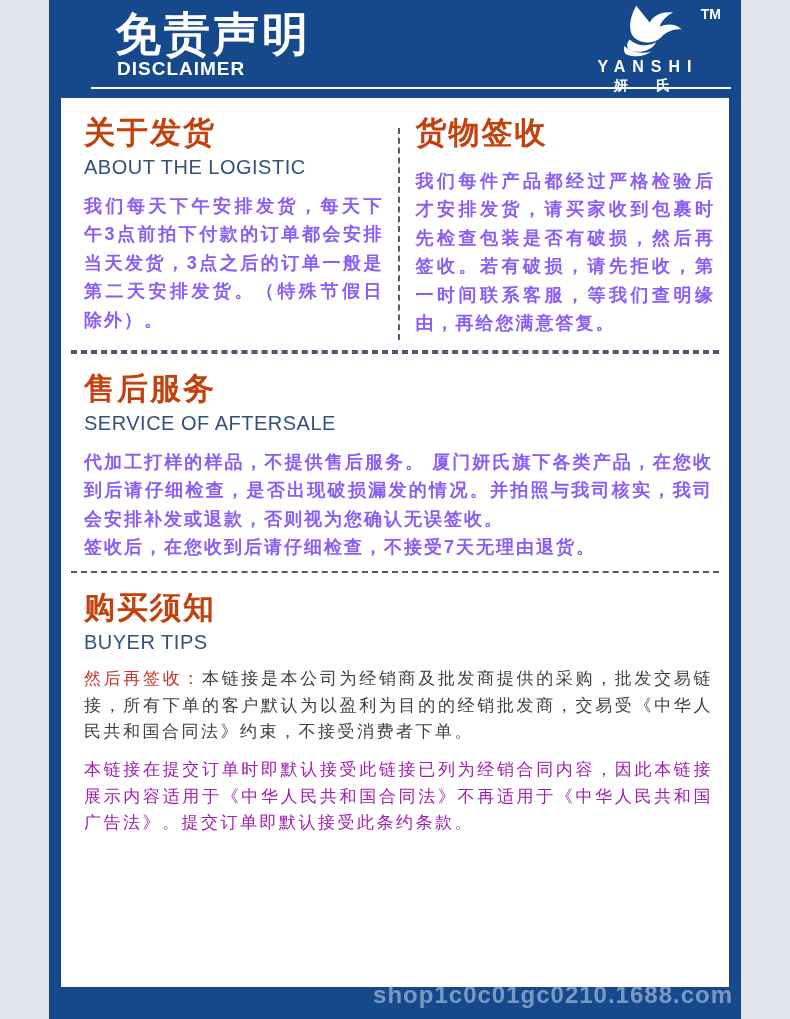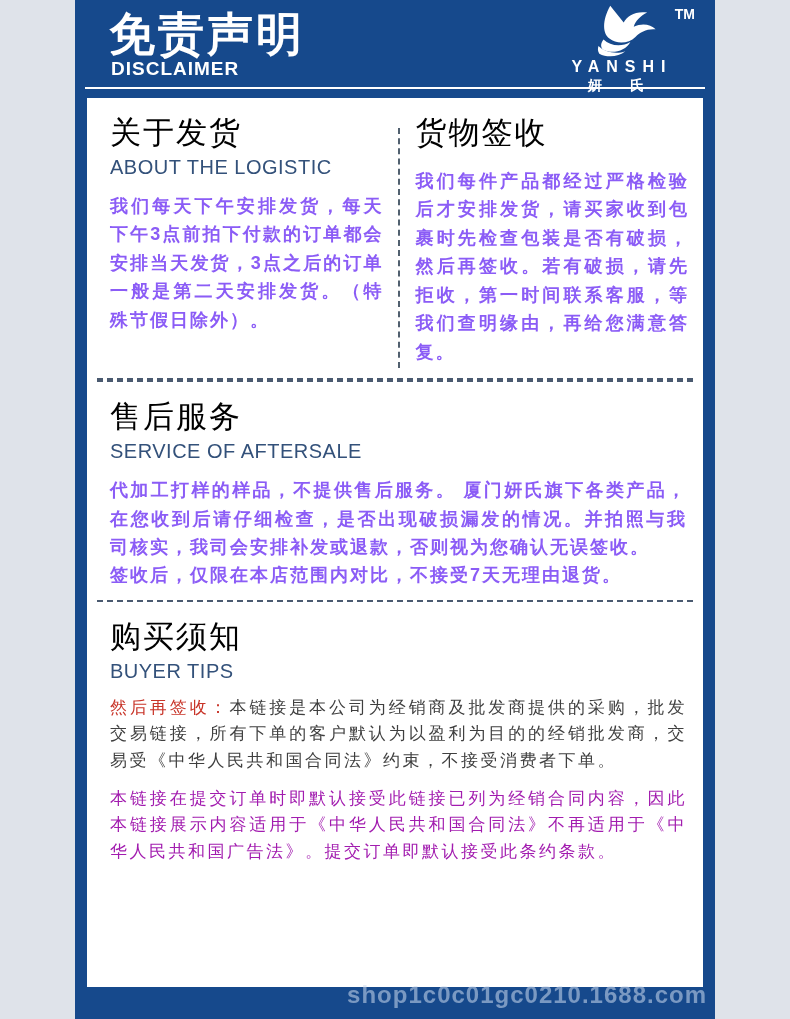--- a/index.html
+++ b/index.html
@@ -1,25 +1,26 @@
 <!DOCTYPE html>
 <html><head>
 <meta charset="utf-8">
 <style>
   * { margin: 0; padding: 0; box-sizing: border-box; }
   html, body { background: #dfe3ea; }
   body { font-family: "Liberation Sans", "DejaVu Sans", sans-serif; }
 
   .page {
     position: relative;
-    width: 640px;
+    width: 692px;
     height: 1019px;
     margin: 0 auto;
     background: #16498c;
     overflow: hidden;
+    padding-left: 32px;
   }
 
   
   .header {
     position: relative;
     height: 98px;
     color: #ffffff;
   }
   .header-title {
     position: absolute;
@@ -73,23 +74,23 @@
     right: 12px;
     height: 889px;
     background: #ffffff;
     overflow: hidden;
   }
 
   .section { padding: 14px 16px 10px 23px; }
 
   .sec-title {
     font-family: "Liberation Serif", "DejaVu Serif", serif;
-    color: #000000;
+    color: #c2410c;
     font-size: 31px;
-    font-weight: normal;
+    font-weight: bold;
     letter-spacing: 2px;
   }
   .sec-sub {
     color: #33517a;
     font-size: 20px;
     letter-spacing: 0.5px;
     margin-top: 2px;
   }
   .sec-body {
     margin-top: 13px;
@@ -183,21 +184,21 @@
     <hr class="h-divider">
 
 
     <hr class="h-divider">
 
     <div class="section">
       <div class="sec-title">售后服务</div>
       <div class="sec-sub">SERVICE OF AFTERSALE</div>
       <div class="sec-body">
         <p>代加工打样的样品，不提供售后服务。 厦门妍氏旗下各类产品，在您收到后请仔细检查，是否出现破损漏发的情况。并拍照与我司核实，我司会安排补发或退款，否则视为您确认无误签收。</p>
-        <p>签收后，仅限在本店范围内对比，不接受7天无理由退货。</p>
+        <p>签收后，在您收到后请仔细检查，不接受7天无理由退货。</p>
       </div>
     </div>
 
     <hr class="h-divider">
 
     <div class="section tips">
       <div class="sec-title">购买须知</div>
       <div class="sec-sub">BUYER TIPS</div>
 
       <p class="tip-p"><span class="red">然后再签收：</span><span>本链接是本公司为经销商及批发商提供的采购，批发交易链接，所有下单的客户默认为以盈利为目的的经销批发商，交易受《中华人民共和国合同法》约束，不接受消费者下单。</span></p>

